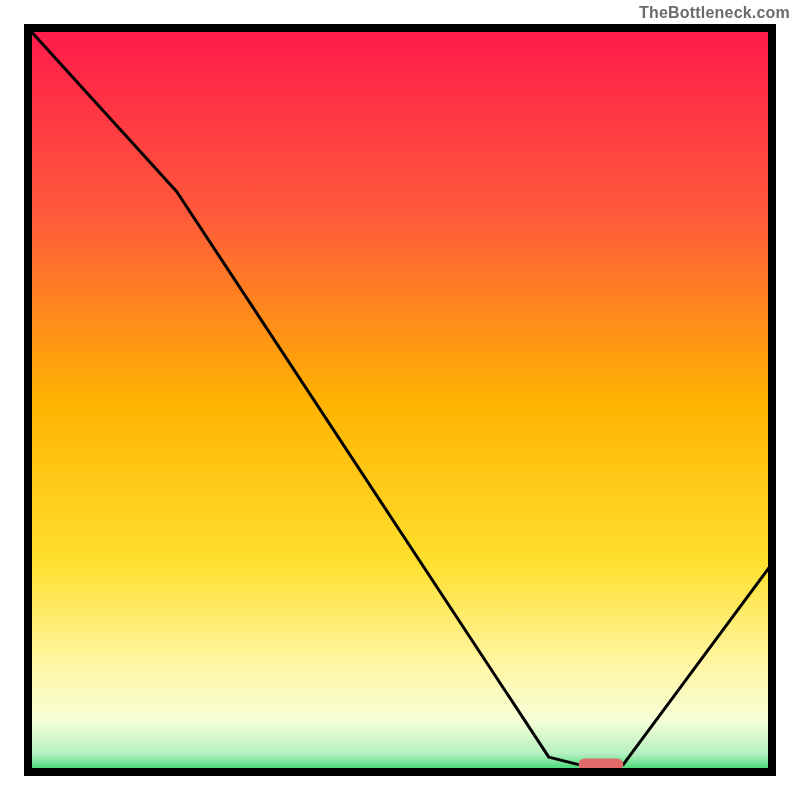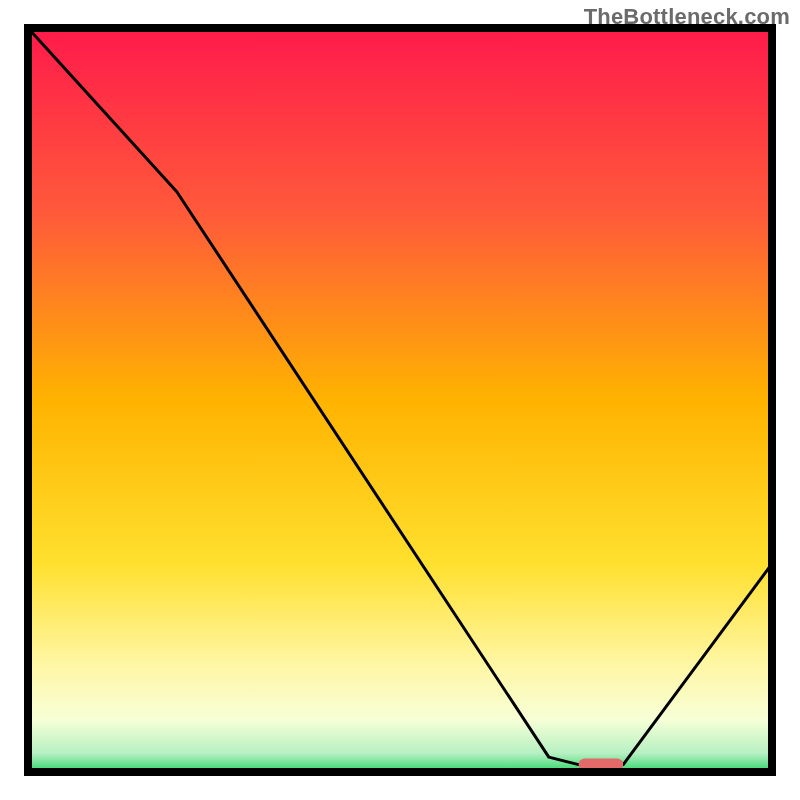--- a/index.html
+++ b/index.html
@@ -12,21 +12,21 @@
   }
   .wrapper {
     position: relative;
     width: 800px;
     height: 800px;
   }
   .watermark {
     position: absolute;
     top: 4px;
     right: 10px;
-    font-size: 22px;
+    font-size: 16px;
     font-weight: 600;
     color: #6b6b6b;
     letter-spacing: 0.2px;
     z-index: 10;
   }
   svg {
     display: block;
   }
 </style>
 </head>

